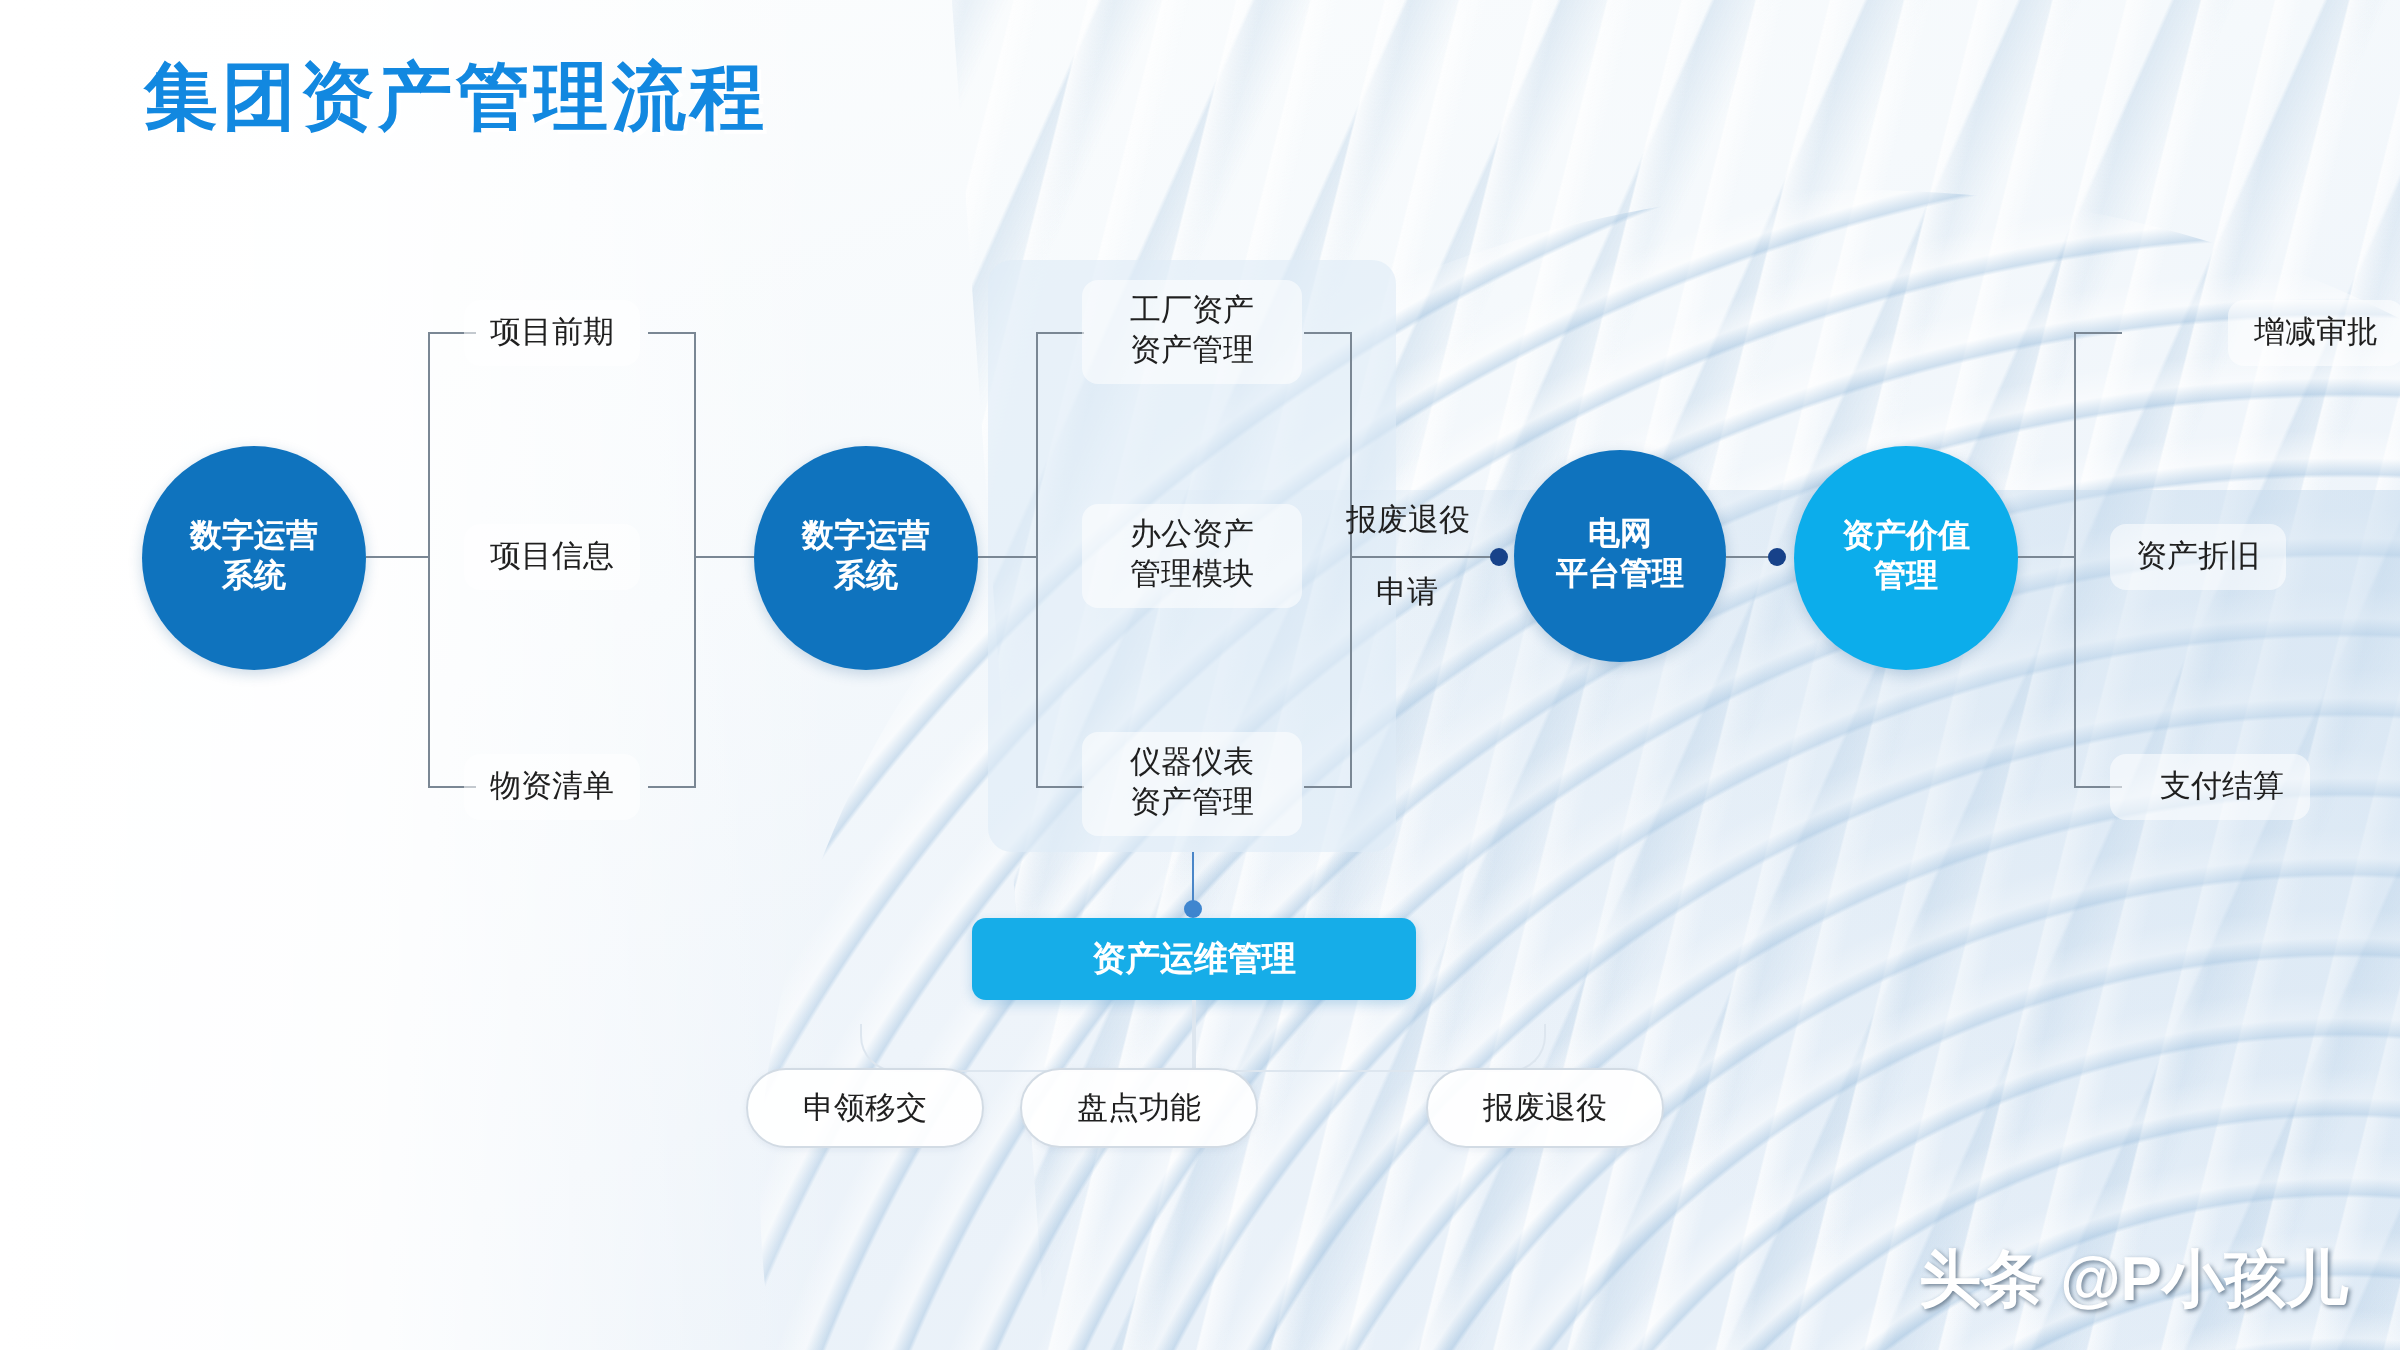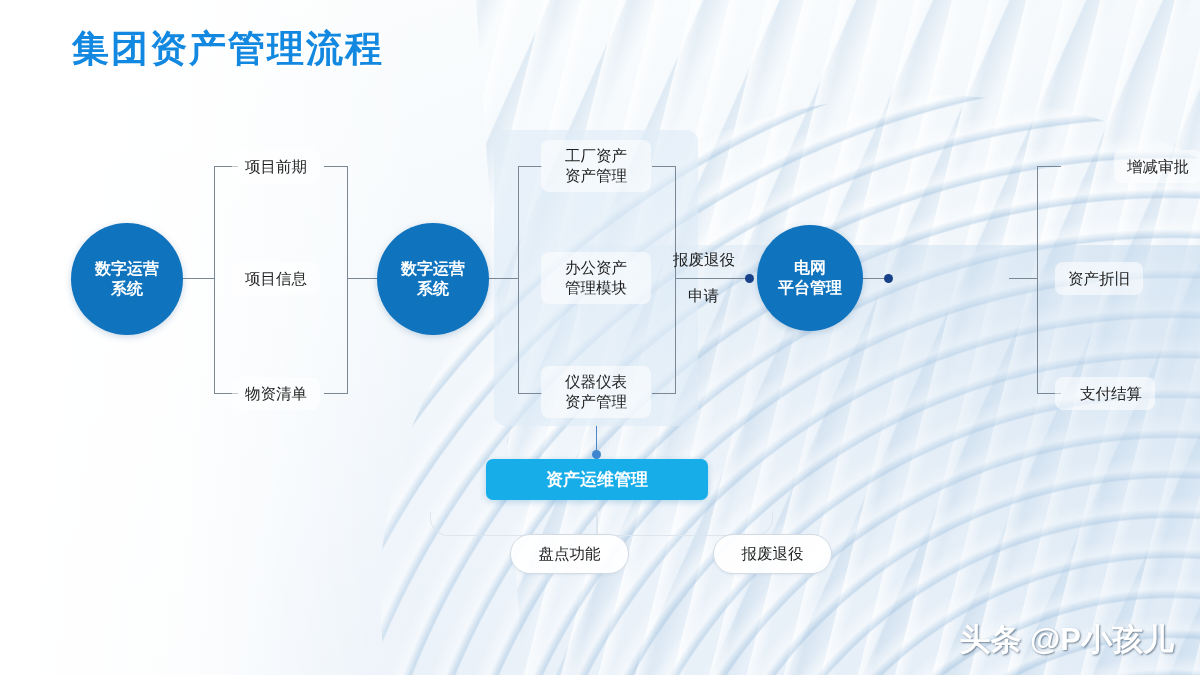--- a/index.html
+++ b/index.html
@@ -170,36 +170,39 @@
 
   <div class="edge-label" style="left:673px;top:250px;">报废退役</div>
   <div class="edge-label" style="left:688px;top:286px;">申请</div>
 
   <div class="circle c-dark" style="left:757px;top:225px;width:106px;height:106px;font-size:16px;">电网
 平台管理</div>
 
   <div class="ln ln-h" style="left:863px;top:278px;width:28px;"></div>
   <div class="dot" style="left:884px;top:274px;"></div>
 
+  <div class="circle c-light" style="left:897px;top:223px;width:112px;height:112px;font-size:16px;">资产价值
+管理</div>
 
   <div class="ln ln-h" style="left:1009px;top:278px;width:29px;"></div>
   <div class="ln ln-v" style="left:1037px;top:166px;height:228px;"></div>
   <div class="ln ln-h" style="left:1037px;top:166px;width:24px;"></div>
   <div class="ln ln-h" style="left:1037px;top:393px;width:24px;"></div>
 
   <div class="chip" style="left:1114px;top:150px;width:88px;height:33px;">增减审批</div>
   <div class="chip" style="left:1055px;top:262px;width:88px;height:33px;">资产折旧</div>
   <div class="chip" style="left:1055px;top:377px;width:88px;height:33px;padding-left:12px;">支付结算</div>
 
   <div class="ln ln-v ln-blue" style="left:596px;top:426px;height:28px;"></div>
   <div class="dot dot-blue" style="left:592px;top:450px;"></div>
 
   <div class="bar" style="left:486px;top:459px;width:222px;height:41px;">资产运维管理</div>
 
   <div class="ln ln-v" style="left:596px;top:500px;height:34px;background:#dde6ef;width:2px;"></div>
   <div class="curve curve-l" style="left:430px;top:512px;width:167px;height:23px;"></div>
   <div class="curve curve-r" style="left:596px;top:512px;width:176px;height:23px;"></div>
 
+  <div class="pill" style="left:373px;top:534px;width:117px;height:38px;">申领移交</div>
   <div class="pill" style="left:510px;top:534px;width:117px;height:38px;">盘点功能</div>
   <div class="pill" style="left:713px;top:534px;width:117px;height:38px;">报废退役</div>
 
   <div class="watermark">头条 @P小孩儿</div>
 </div>
 
 </body></html>

